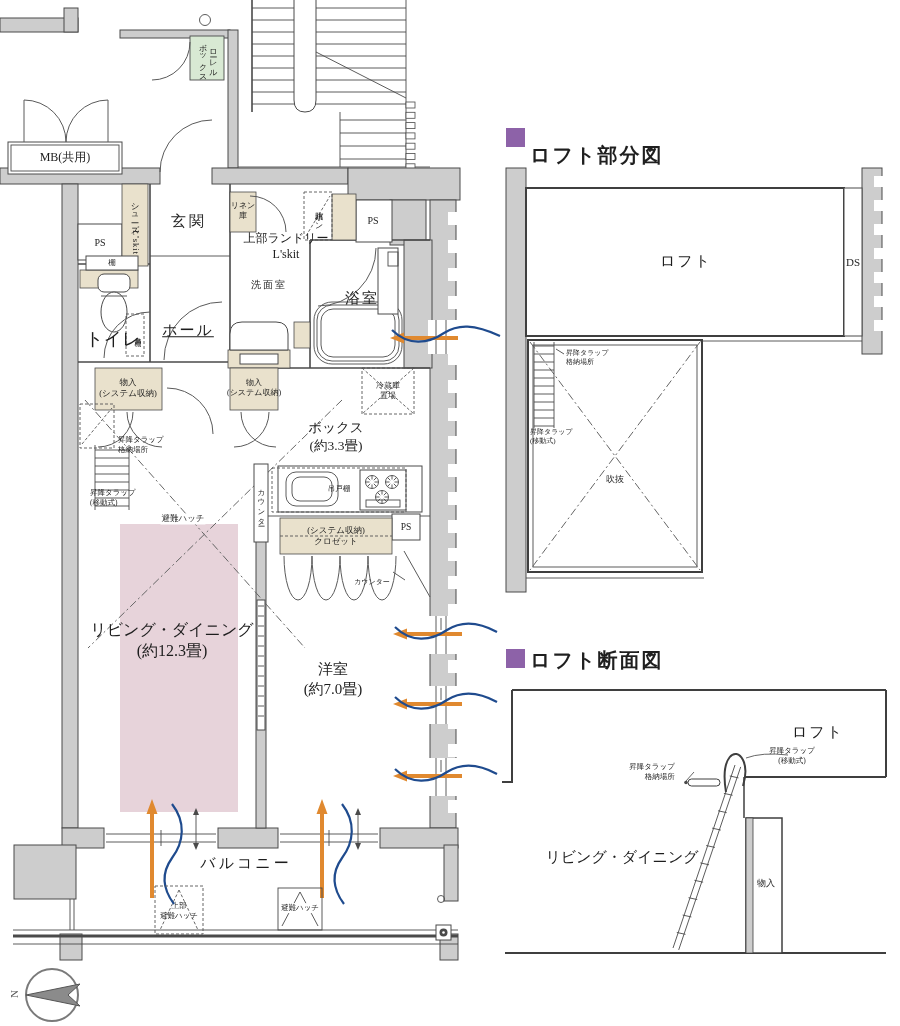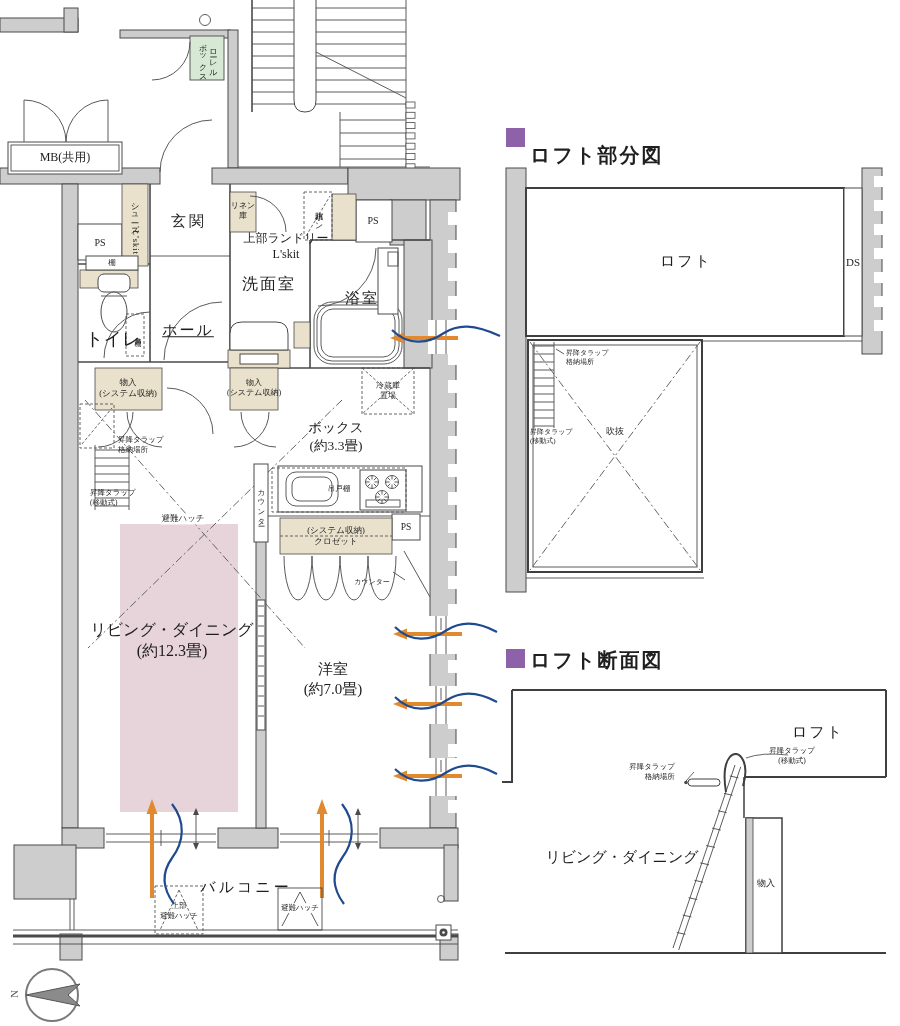--- a/index.html
+++ b/index.html
@@ -467,21 +467,21 @@
 ボックス</div>
 <div class="lbl" style="left:100px;top:242px;font-size:10px;">PS</div>
 <div class="lbl v" style="left:135px;top:226px;font-size:8.5px;">シューズL'skit</div>
 <div class="lbl" style="left:189px;top:222px;font-size:15px;letter-spacing:3px;">玄関</div>
 <div class="lbl" style="left:243px;top:211px;font-size:8px;">リネン
 庫</div>
 <div class="lbl v" style="left:318px;top:216px;font-size:8px;">防水パン</div>
 <div class="lbl" style="left:373px;top:220px;font-size:10px;">PS</div>
 <div class="lbl" style="left:286px;top:247px;font-size:12px;">上部ランドリー
 L'skit</div>
-<div class="lbl" style="left:269px;top:284px;font-size:16px;letter-spacing:2px;">洗面室</div>
+<div class="lbl" style="left:269px;top:284px;font-size:10px;letter-spacing:2px;">洗面室</div>
 <div class="lbl" style="left:362px;top:299px;font-size:15px;letter-spacing:2px;">浴室</div>
 <div class="lbl" style="left:112px;top:263px;font-size:7.5px;">棚</div>
 <div class="lbl" style="left:113px;top:340px;font-size:18px;">トイレ</div>
 <div class="lbl v" style="left:137px;top:334px;font-size:7px;">吊戸棚</div>
 <div class="lbl" style="left:188px;top:331px;font-size:15px;letter-spacing:2px;text-decoration:underline;">ホール</div>
 <div class="lbl" style="left:128px;top:388px;font-size:8.5px;">物入
 (システム収納)</div>
 <div class="lbl" style="left:254px;top:388px;font-size:8px;">物入
 (システム収納)</div>
 <div class="lbl" style="left:388px;top:391px;font-size:8px;">冷蔵庫
@@ -496,35 +496,35 @@
 <div class="lbl" style="left:339px;top:489px;font-size:7.5px;">吊戸棚</div>
 <div class="lbl" style="left:336px;top:536px;font-size:8.5px;">(システム収納)
 クロゼット</div>
 <div class="lbl" style="left:406px;top:527px;font-size:9.5px;">PS</div>
 <div class="lbl" style="left:372px;top:583px;font-size:7px;">カウンター</div>
 <div class="lbl bgw" style="left:183px;top:519px;font-size:8.5px;">避難ハッチ</div>
 <div class="lbl" style="left:172px;top:641px;font-size:16px;">リビング・ダイニング
 (約12.3畳)</div>
 <div class="lbl" style="left:333px;top:679px;font-size:15px;">洋室
 (約7.0畳)</div>
-<div class="lbl" style="left:246px;top:888px;font-size:15px;letter-spacing:3px;text-align:center;">バルコニー</div>
+<div class="lbl" style="left:246px;top:864px;font-size:15px;letter-spacing:3px;text-align:center;">バルコニー</div>
 <div class="lbl" style="left:179px;top:911px;font-size:7.5px;">上部
 避難ハッチ</div>
 <div class="lbl bgw" style="left:300px;top:908px;font-size:7.5px;">避難ハッチ</div>
 <div class="north" style="left:10px;top:988px;">N</div>
 
 <div class="tsq" style="left:506px;top:128px;"></div>
 <div class="title" style="left:530px;top:126px;margin-top:16px;">ロフト部分図</div>
 <div class="lbl" style="left:686px;top:262px;font-size:15px;letter-spacing:2px;">ロフト</div>
 <div class="lbl" style="left:853px;top:262px;font-size:11px;font-family:Liberation Serif, serif;">DS</div>
 <div class="lbl-l" style="left:566px;top:358px;font-size:7px;">昇降タラップ
 格納場所</div>
 <div class="lbl-l" style="left:530px;top:437px;font-size:7px;">昇降タラップ
 (移動式)</div>
-<div class="lbl bgw" style="left:615px;top:432px;font-size:9px;">吹抜</div>
+<div class="lbl bgw" style="left:615px;top:480px;font-size:9px;">吹抜</div>
 
 <div class="tsq" style="left:506px;top:649px;"></div>
 <div class="title" style="left:530px;top:647px;">ロフト断面図</div>
 <div class="lbl" style="left:818px;top:733px;font-size:15px;letter-spacing:2px;">ロフト</div>
 <div class="lbl" style="left:792px;top:756px;font-size:7.5px;">昇降タラップ
 (移動式)</div>
 <div class="lbl" style="left:652px;top:772px;font-size:7.5px;text-align:right;">昇降タラップ
 格納場所</div>
 <div class="lbl" style="left:622px;top:858px;font-size:15px;">リビング・ダイニング</div>
 <div class="lbl" style="left:766px;top:884px;font-size:9px;">物入</div>

